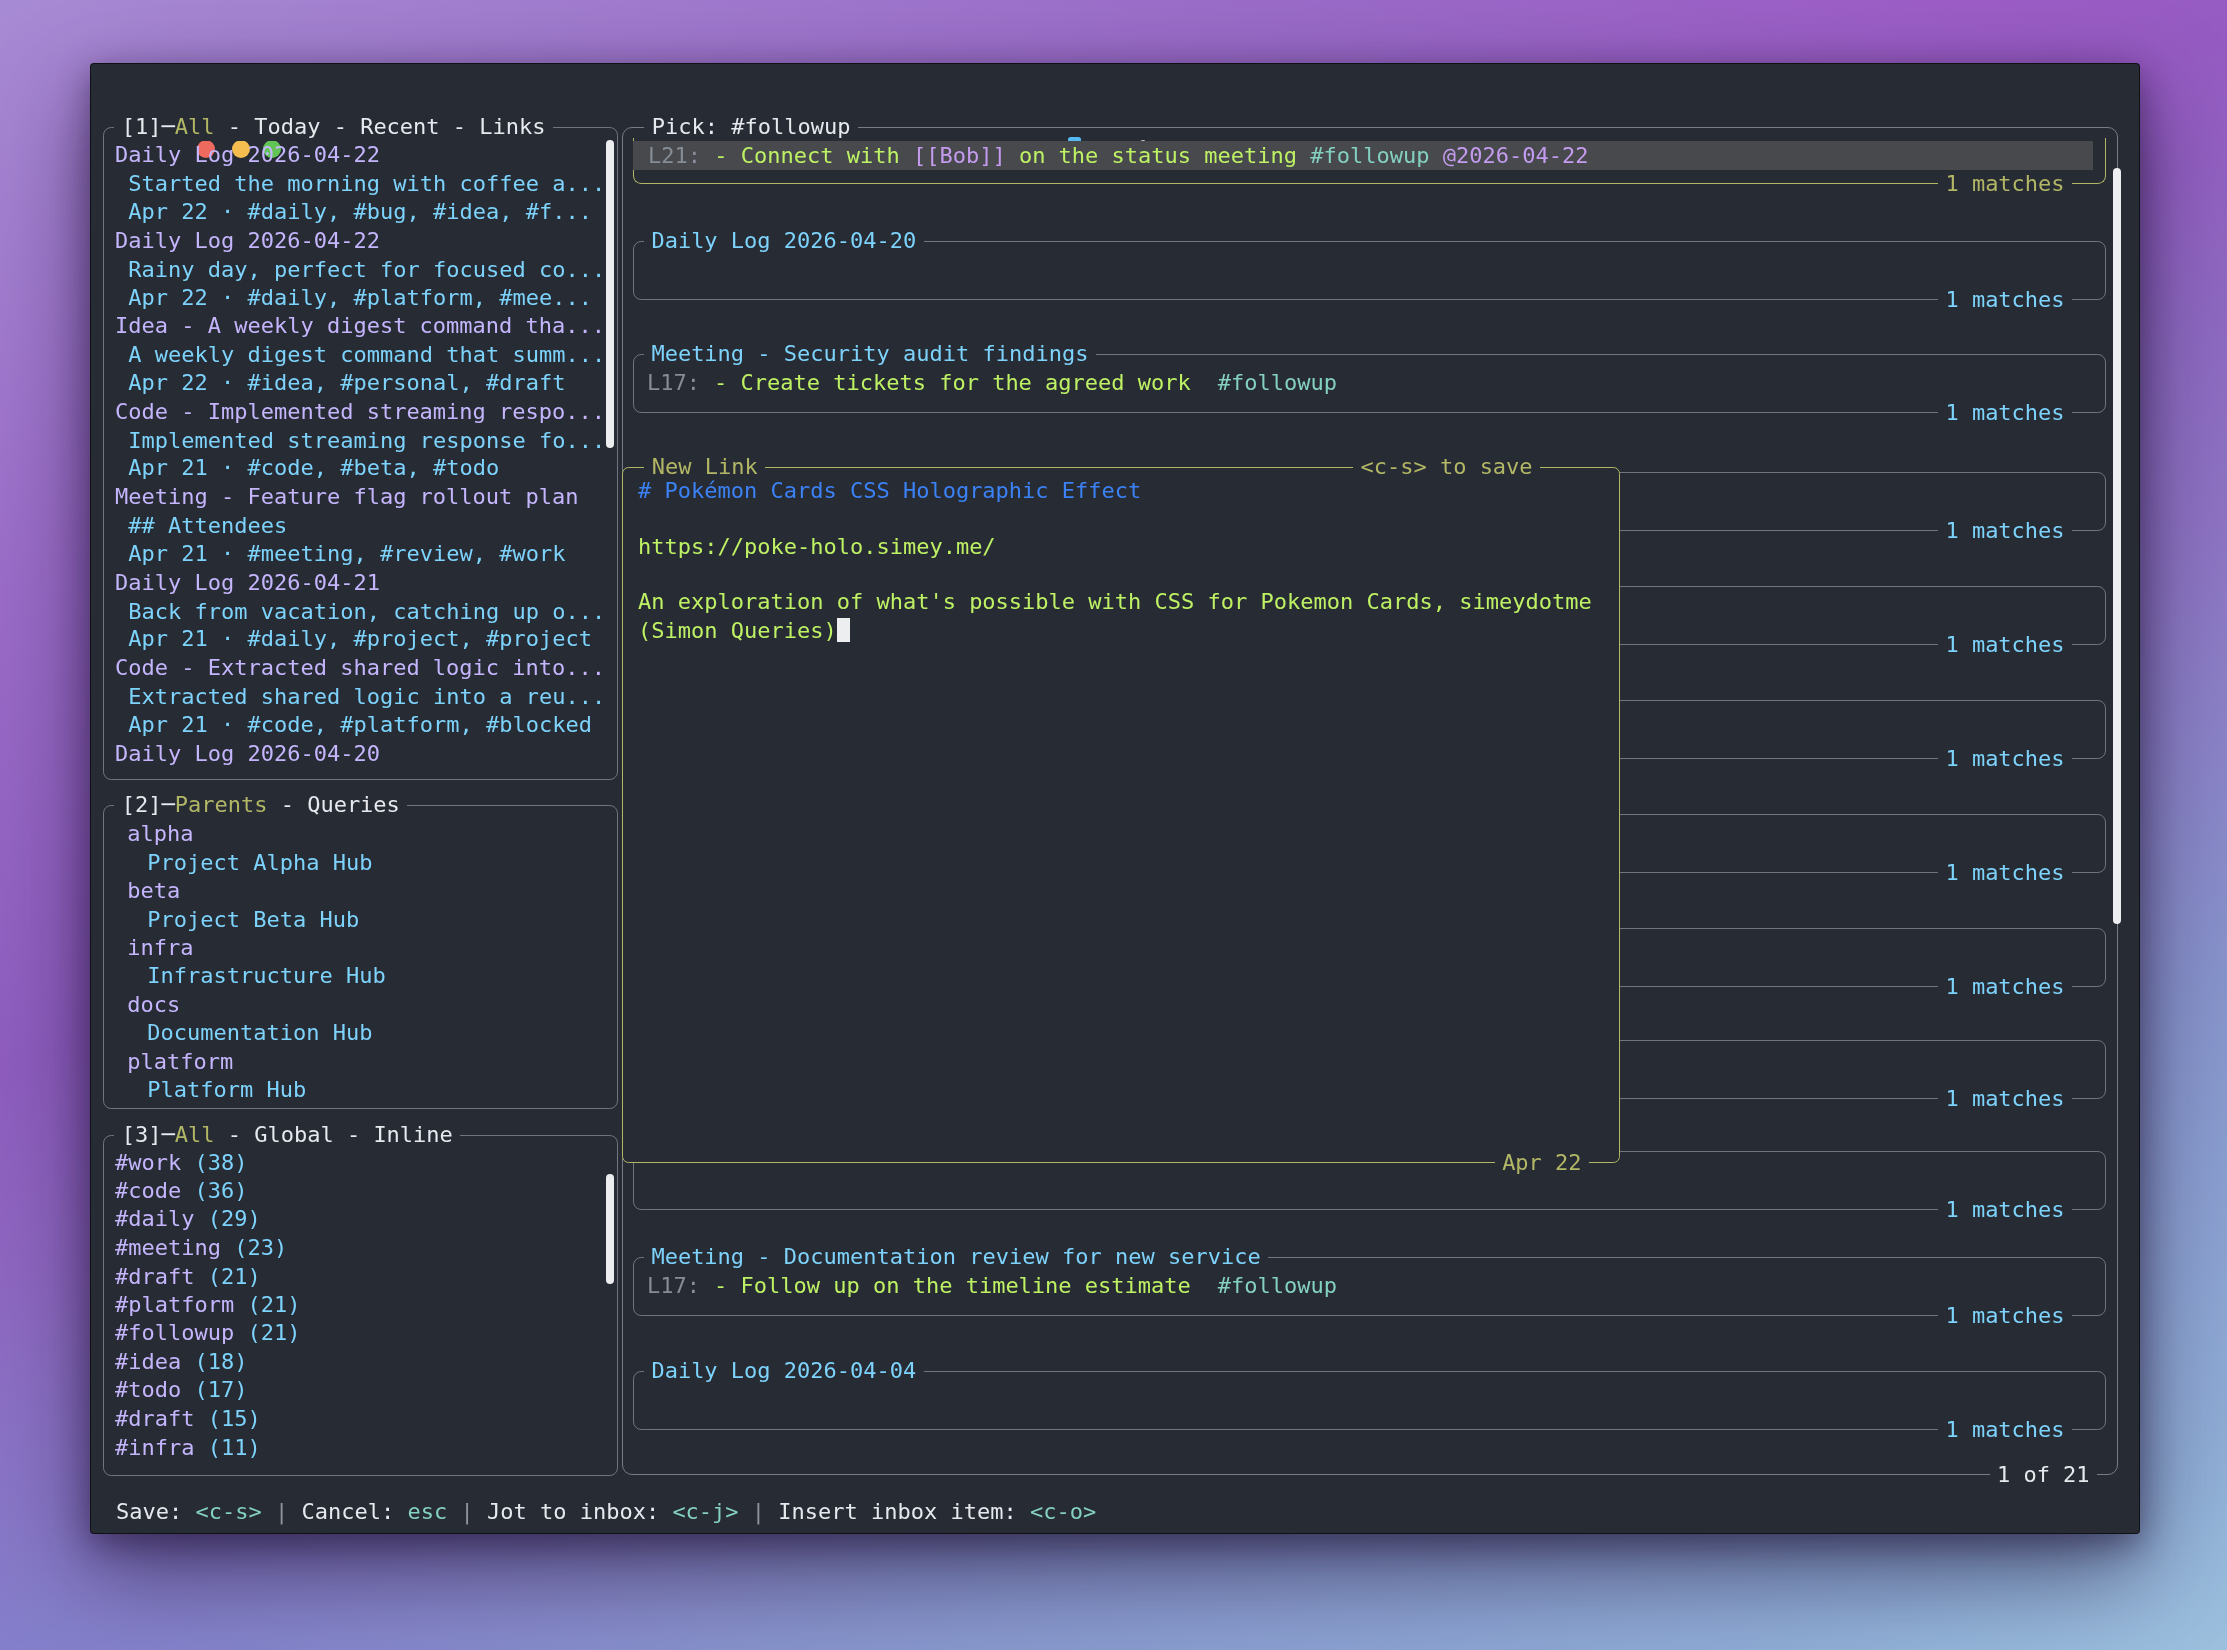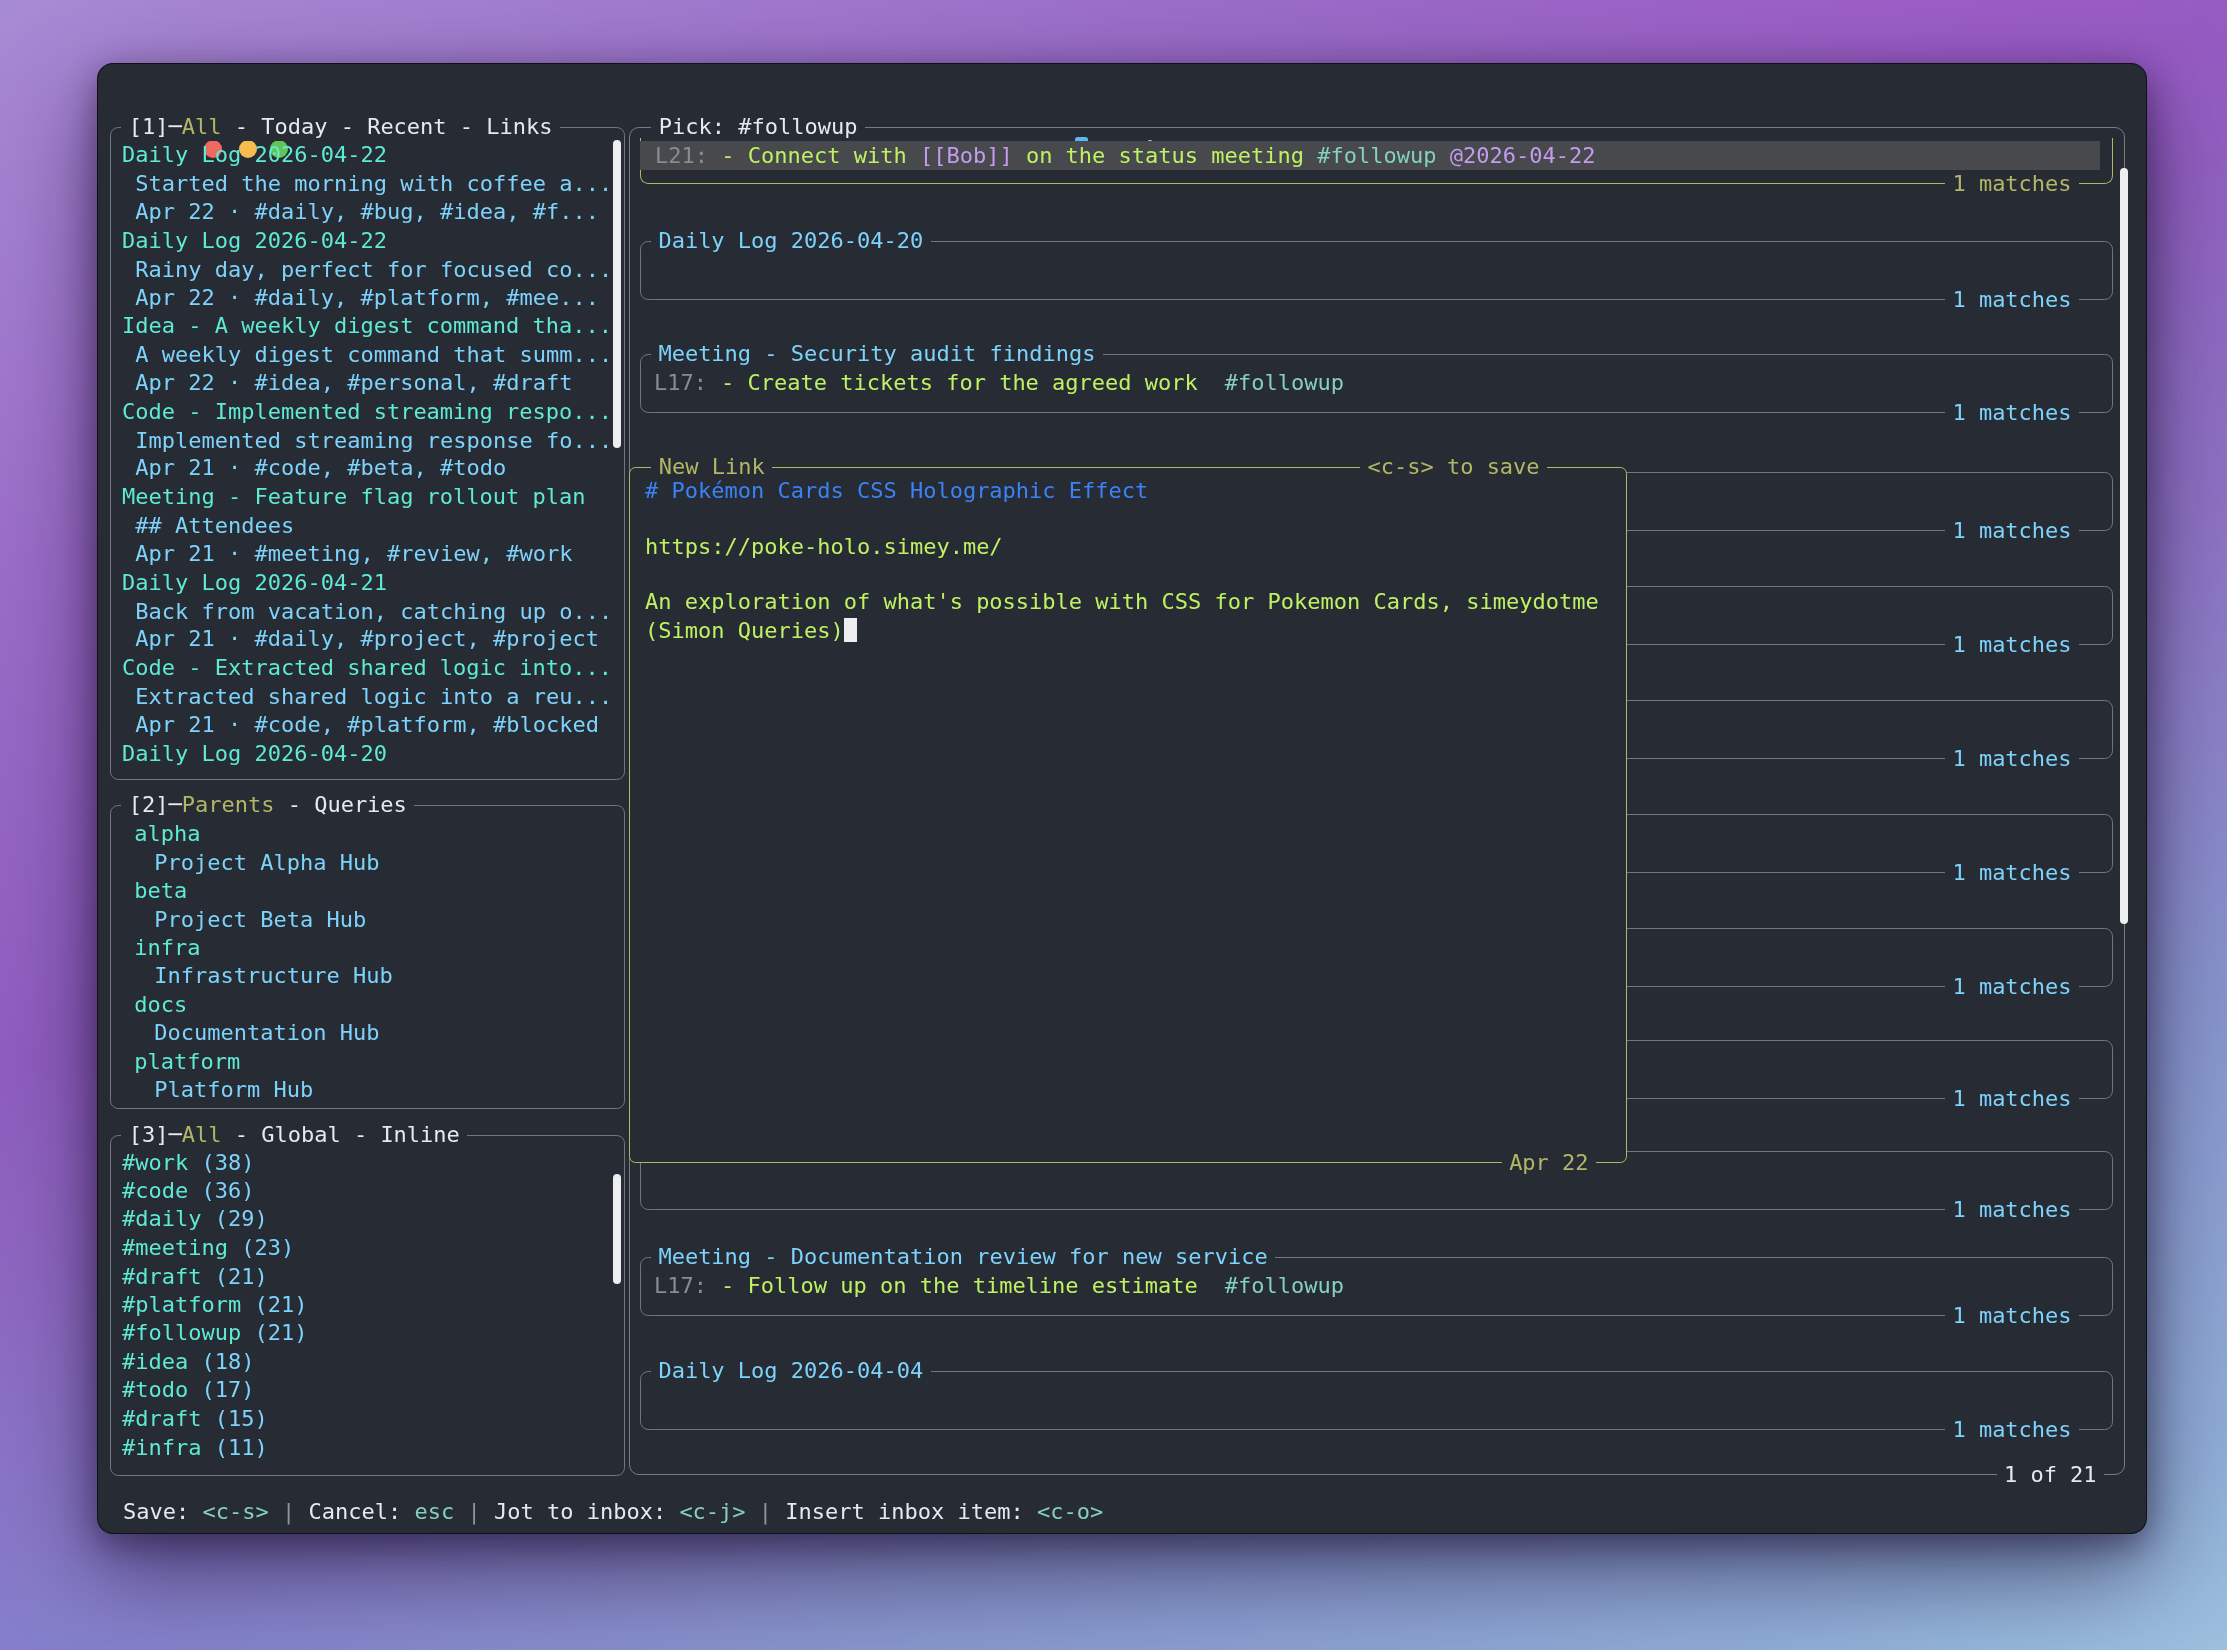--- a/index.html
+++ b/index.html
@@ -5,35 +5,35 @@
   html,body{margin:0;padding:0;}
   body{
     width:2227px;height:1650px;overflow:hidden;position:relative;
     font-family:"DejaVu Sans Mono", monospace;
     background:
       radial-gradient(ellipse 1151px 740px at 88% -5%, rgba(186,80,210,0.30), rgba(186,80,210,0) 60%),
       radial-gradient(ellipse 1315px 904px at 0% 110%, rgba(110,140,215,0.40), rgba(110,140,215,0) 60%),
       linear-gradient(155deg,#a78ad4 0%,#9a6cc8 22%,#8e5dbf 40%,#8e74c4 58%,#8794cc 75%,#8fadd6 92%,#9cc0de 100%);
   }
   #window{
-    position:absolute;left:97px;top:63px;width:2048px;height:1469px;
-    background:#272b33;border-radius:16px;
+    position:absolute;left:90px;top:63px;width:2048px;height:1469px;
+    background:#272b33;border-radius:4px;
     box-shadow:0 37px 90px rgba(25,12,45,.55),0 10px 33px rgba(25,12,45,.45);
     border:0.8px solid rgba(0,0,0,.6);
   }
   .light{position:absolute;top:76px;width:18px;height:18px;border-radius:50%;}
   #titlebar-title{position:absolute;top:72px;left:0;width:100%;text-align:center;
     font-family:"Liberation Sans", sans-serif;font-weight:bold;font-size:25px;color:#b4bac4;}
   .folder-icon{display:inline-block;position:relative;width:28px;height:20.5px;margin-right:10px;
     background:linear-gradient(#55b9f2,#2e8fd8);border-radius:3.3px;vertical-align:-2.5px;}
   .folder-icon:before{content:"";position:absolute;top:-4.1px;left:0;width:12.3px;height:5.8px;
     background:#55b9f2;border-radius:2.5px 2.5px 0 0;}
   
   .row{position:absolute;height:29px;line-height:29px;font-size:22px;white-space:pre;}
-  .t-title{color:#5eead4}
+  .t-title{color:#c4b5fd}
   .t-dim{color:#7dd3fc}
   .t-olive{color:#b2b766}
   .t-body{color:#bef264}
   .t-link{color:#c49bee}
   .t-tag{color:#84d0c1}
   .t-lnum{color:#868d96}
   .t-salmon{color:#3b82f6}
   .t-white{color:#e6e9ed}
   
   .panel{position:absolute;border:1.6px solid #70767f;border-radius:8.2px;}

